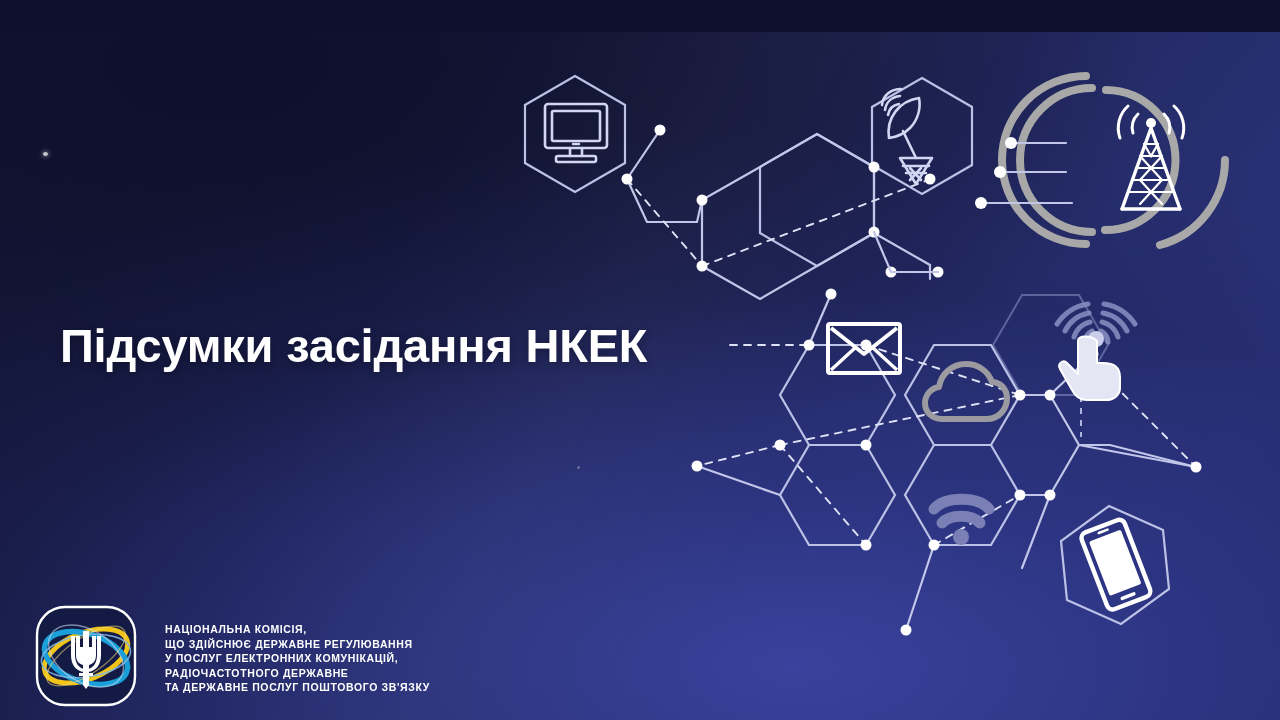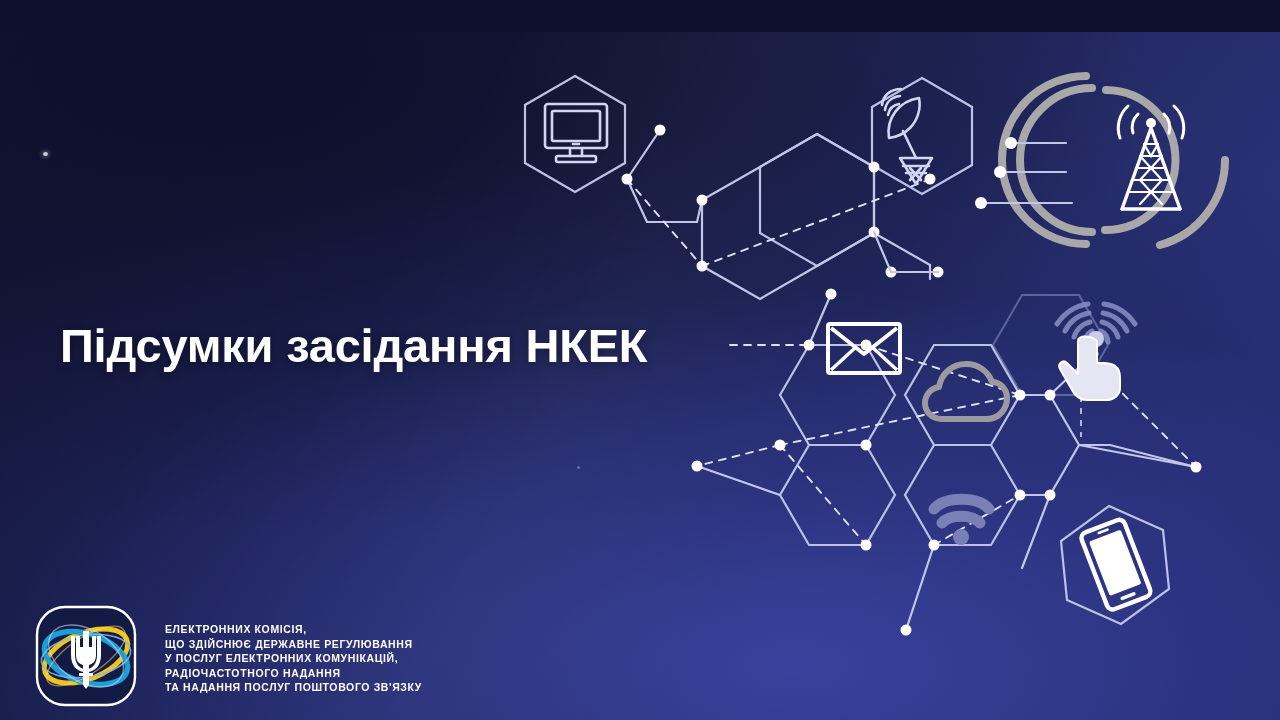--- a/index.html
+++ b/index.html
@@ -321,21 +321,21 @@
                    C43,68 38,62 38,52 Z"></path>
           <path d="M68,33 L64,33 L64,52 C64,60 60,65 55,66 L55,69
                    C63,68 68,62 68,52 Z"></path>
           <path d="M36,31 L40,31 L40,56 C40,64 45,70 53,71 L53,74
                    C42,73 36,65 36,56 Z" opacity="0"></path>
         </g>
       </svg>
     </div>
 
     <div class="logo-lines">
-      <span>ЕЛЕКТРОННИХ КОМІСІЯ,</span>
+      <span>НАЦІОНАЛЬНА КОМІСІЯ,</span>
       <span>ЩО ЗДІЙСНЮЄ ДЕРЖАВНЕ РЕГУЛЮВАННЯ</span>
       <span>У ПОСЛУГ ЕЛЕКТРОННИХ КОМУНІКАЦІЙ,</span>
-      <span>РАДІОЧАСТОТНОГО НАДАННЯ</span>
-      <span>ТА НАДАННЯ ПОСЛУГ ПОШТОВОГО ЗВ'ЯЗКУ</span>
+      <span>РАДІОЧАСТОТНОГО ДЕРЖАВНЕ</span>
+      <span>ТА ДЕРЖАВНЕ ПОСЛУГ ПОШТОВОГО ЗВ'ЯЗКУ</span>
     </div>
   </div>
 
 </div>
 
 </body></html>

